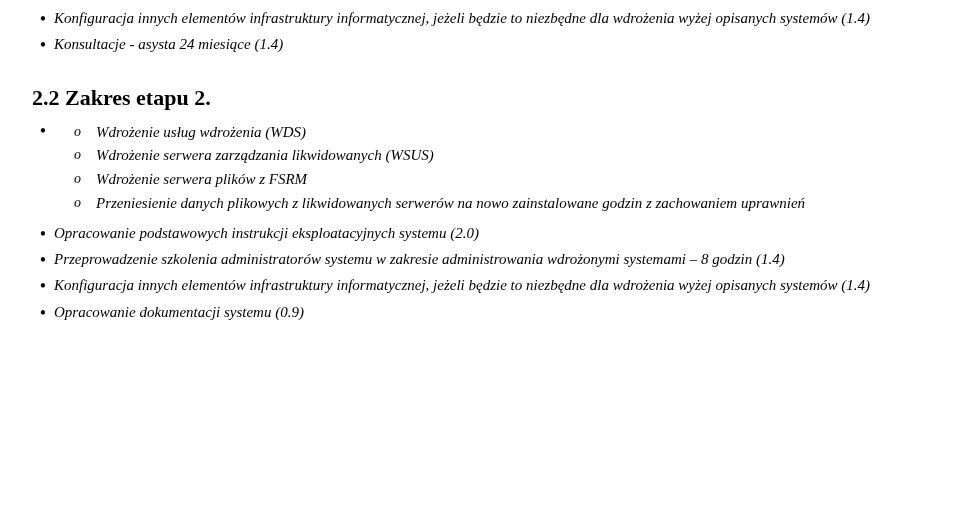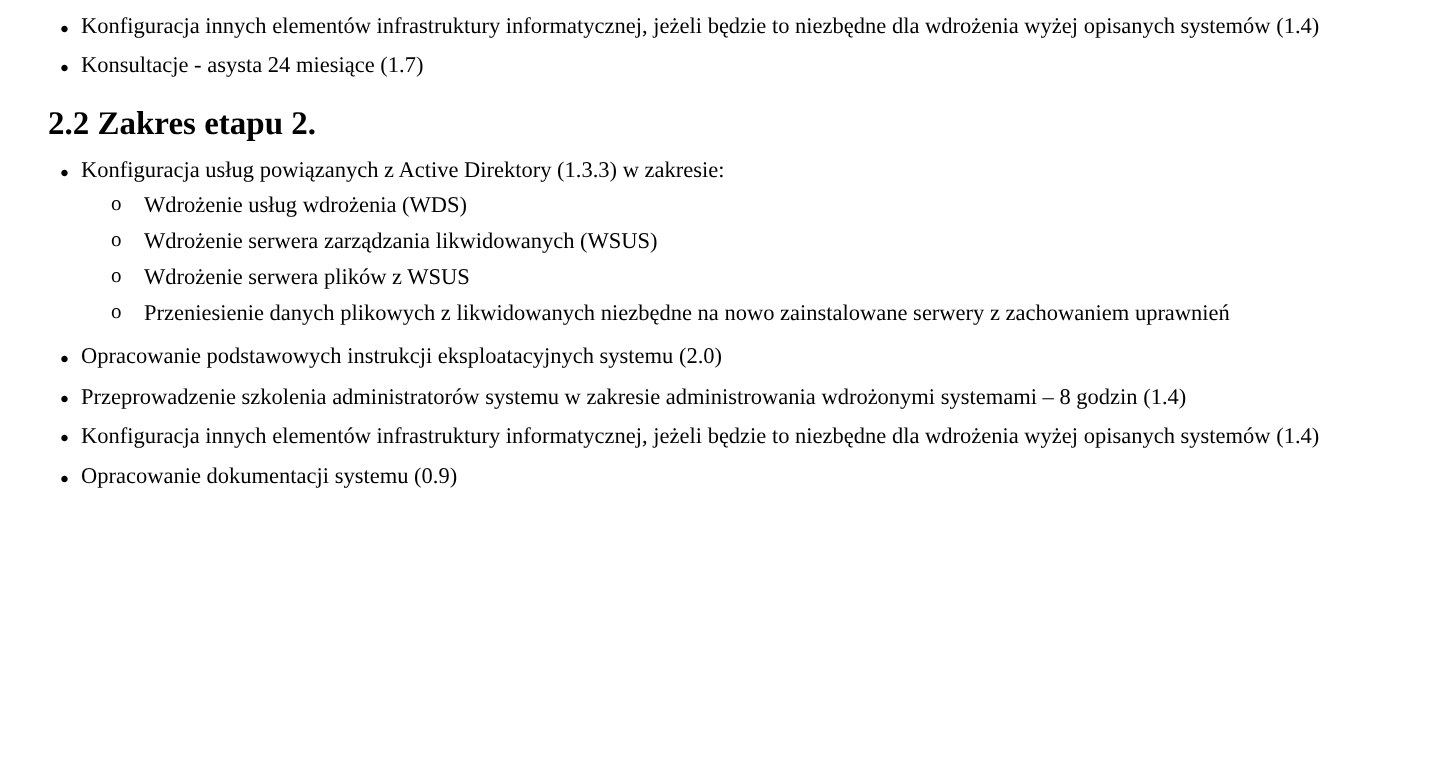--- a/index.html
+++ b/index.html
@@ -34,26 +34,27 @@
     .bullet-dot {
       min-width: 22px;
       font-size: 18px;
       line-height: 1.3;
       text-align: center;
     }
 
     .bullet-text {
       flex: 1;
       text-align: justify;
+      font-style: italic;
     }
 
     .section-heading {
       font-size: 22px;
       font-weight: bold;
-      margin: 8px 0 6px 0;
+      margin: 24px 0 6px 0;
     }
 
     .sub-list {
       list-style: none;
       padding-left: 0;
       margin: 2px 0 2px 0;
     }
 
     .sub-list li {
       display: flex;
@@ -80,47 +81,46 @@
 </head>
 <body>
 
 <ul class="bullet-list">
   <li>
     <span class="bullet-dot">•</span>
     <span class="bullet-text">Konfiguracja innych elementów infrastruktury informatycznej, jeżeli będzie to niezbędne dla wdrożenia wyżej opisanych systemów (1.4)</span>
   </li>
   <li>
     <span class="bullet-dot">•</span>
-    <span class="bullet-text">Konsultacje - asysta 24 miesiące (1.7)</span>
+    <span class="bullet-text">Konsultacje - asysta 24 miesiące (1.4)</span>
   </li>
 </ul>
 
 <div class="section-heading">2.2 Zakres etapu 2.</div>
 
 <ul class="bullet-list">
   <li>
     <span class="bullet-dot">•</span>
     <span class="bullet-text">
-      <span>Konfiguracja usług powiązanych z Active Direktory (1.3.3) w zakresie:</span>
       <ul class="sub-list">
         <li>
           <span class="sub-bullet">o</span>
           <span class="sub-text">Wdrożenie usług wdrożenia (WDS)</span>
         </li>
         <li>
           <span class="sub-bullet">o</span>
           <span class="sub-text">Wdrożenie serwera zarządzania likwidowanych (WSUS)</span>
         </li>
         <li>
           <span class="sub-bullet">o</span>
-          <span class="sub-text">Wdrożenie serwera plików z WSUS</span>
+          <span class="sub-text">Wdrożenie serwera plików z FSRM</span>
         </li>
         <li>
           <span class="sub-bullet">o</span>
-          <span class="sub-text">Przeniesienie danych plikowych z likwidowanych niezbędne na nowo zainstalowane serwery z zachowaniem uprawnień</span>
+          <span class="sub-text">Przeniesienie danych plikowych z likwidowanych serwerów na nowo zainstalowane godzin z zachowaniem uprawnień</span>
         </li>
       </ul>
     </span>
   </li>
 </ul>
 
 <ul class="bullet-list bottom-bullets">
   <li>
     <span class="bullet-dot">•</span>
     <span class="bullet-text">Opracowanie podstawowych instrukcji eksploatacyjnych systemu (2.0)</span>

